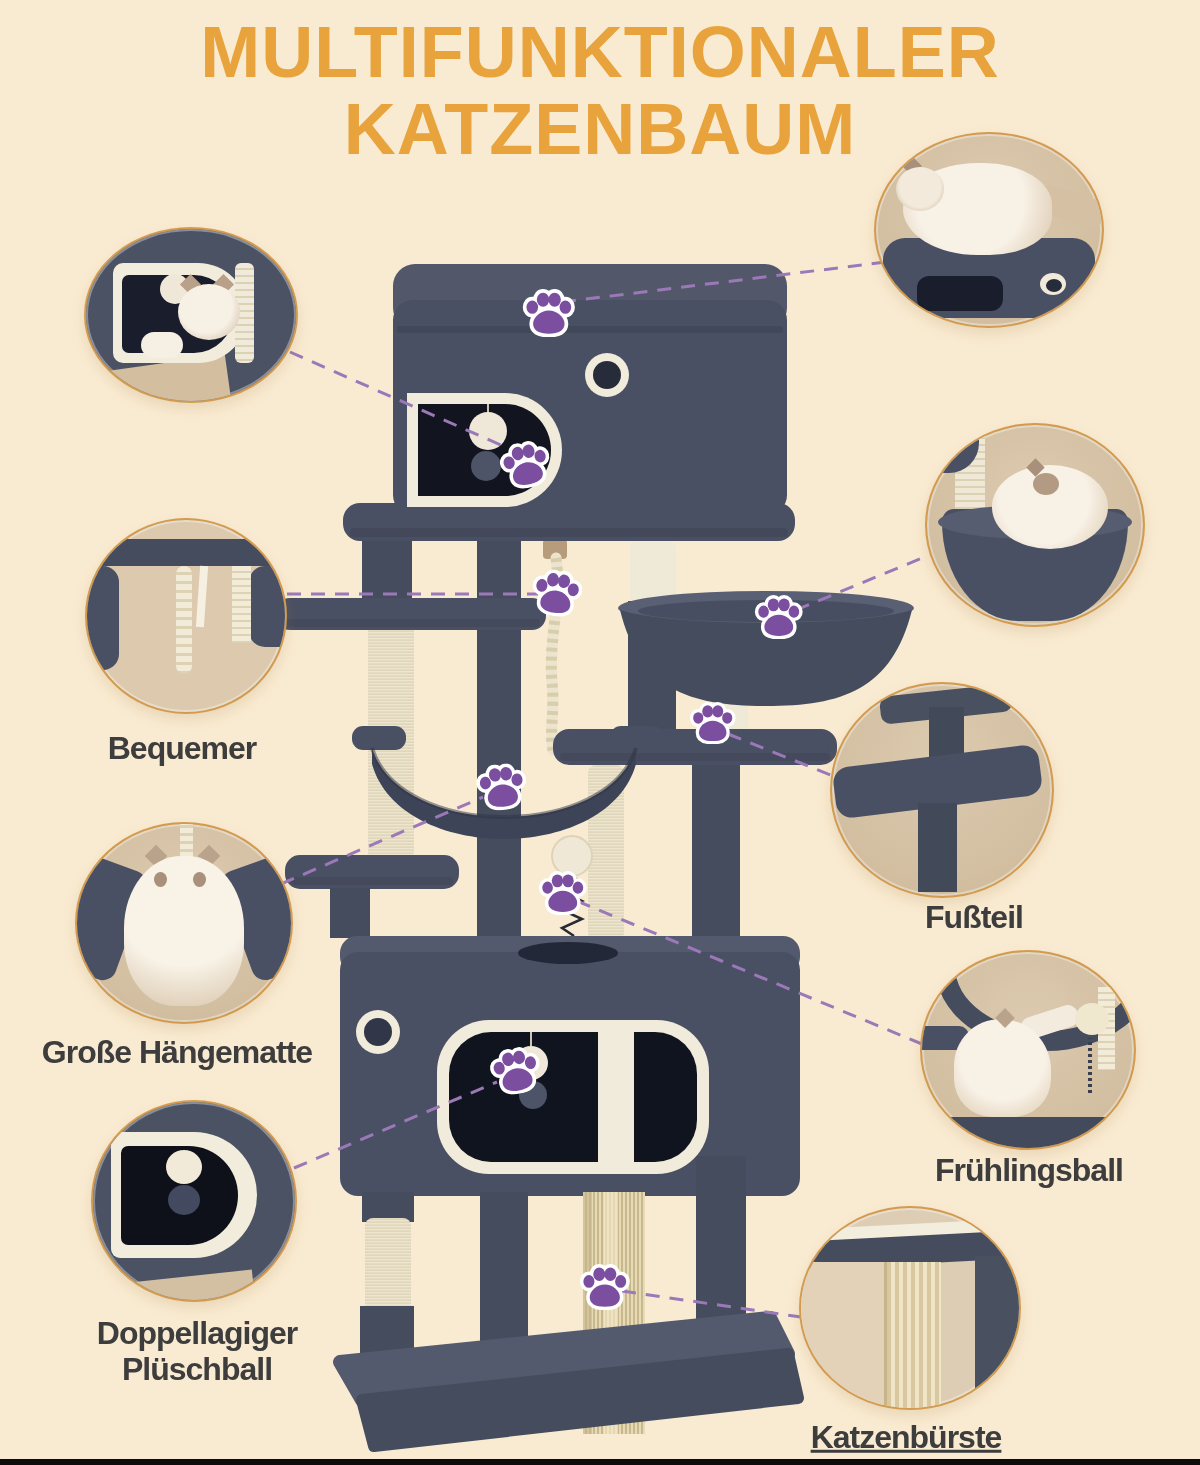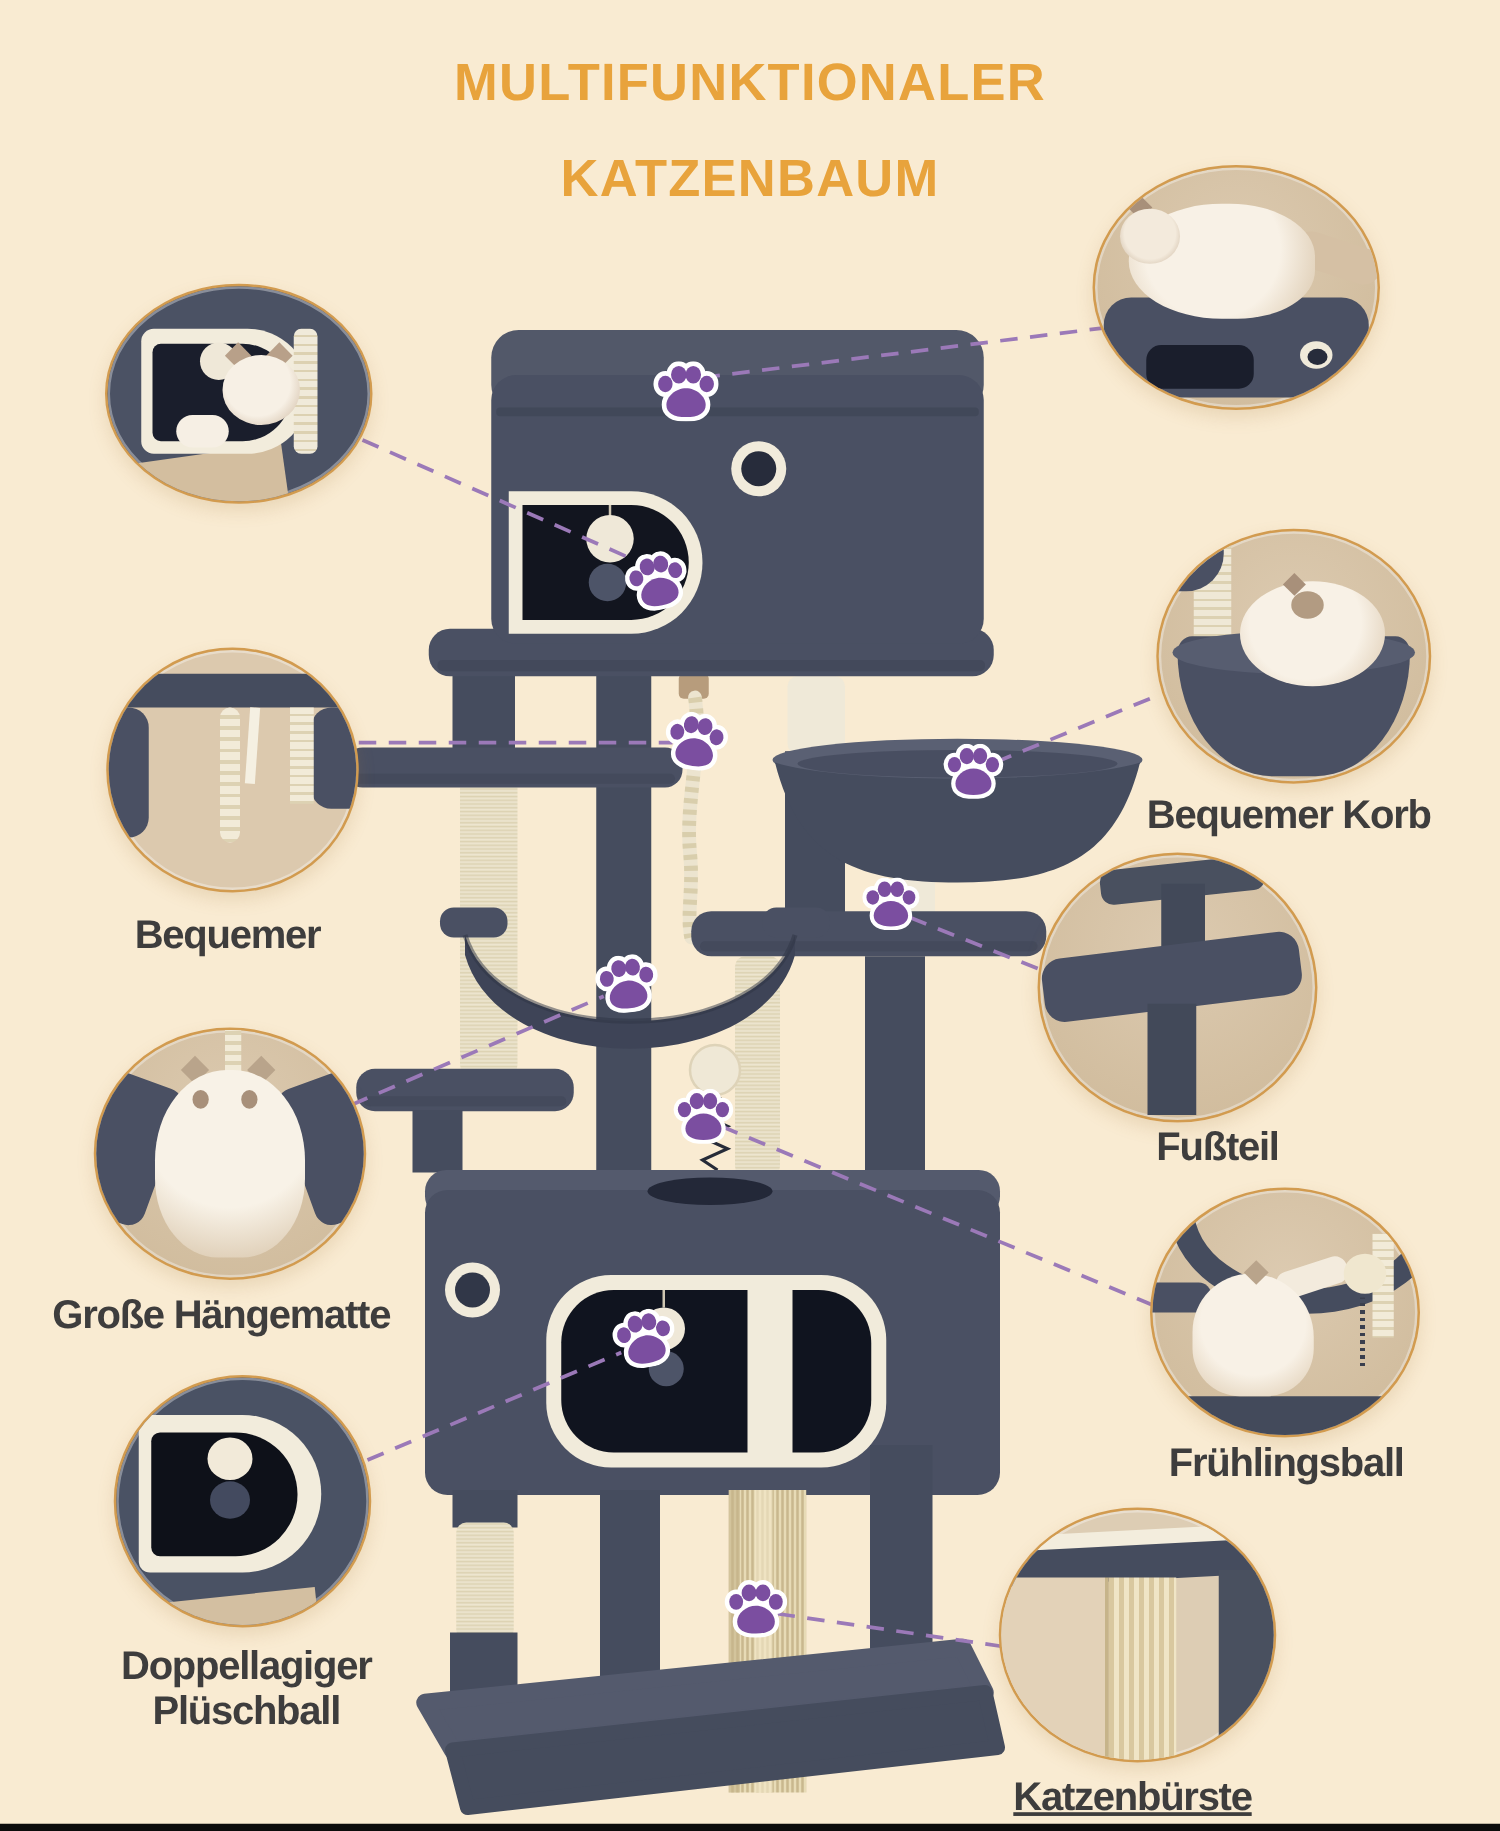--- a/index.html
+++ b/index.html
@@ -4,23 +4,22 @@
 <style>
   html,body{margin:0;padding:0;}
   #stage{
     position:relative;width:1200px;height:1465px;overflow:hidden;
     background:var(--bg,#F9EBD2);
     font-family:"Liberation Sans",sans-serif;
   }
   
   .title{
     position:absolute;top:14px;left:0;right:0;text-align:center;
-    color:var(--accent,#E8A33C);font-weight:bold;font-size:42px;line-height:77px;
+    color:var(--accent,#E8A33C);font-weight:bold;font-size:72px;line-height:77px;
     letter-spacing:1px;
-    margin-top:13px;
   }
   
   .callout{
     position:absolute;border-radius:50%;
     border:2px solid var(--ring,#D29B4F);
     box-shadow:0 6px 14px rgba(164,120,60,.18), inset 0 0 0 2px rgba(255,255,255,.35);
     overflow:hidden;background:radial-gradient(circle at 50% 35%, #DCCAB0, #CEB999);
   }
   .s{position:absolute;}
   .clabel{
@@ -199,21 +198,20 @@
 
   <div class="callout" style="left:925px;top:423px;width:216px;height:200px;">
     <div class="s" style="left:13%;top:0;width:14%;height:42%;background:repeating-linear-gradient(180deg,#EFE8D6 0 5px,#DCD1B2 5px 7px);"></div>
     <div class="s" style="left:-4%;top:-4%;width:28%;height:28%;background:#4A5063;border-radius:0 0 30px 0;"></div>
     <div class="s" style="left:7%;bottom:2%;width:86%;height:56%;background:#4A5063;border-radius:20px 20px 130px 130px / 22px 22px 170px 170px;"></div>
     <div class="s" style="left:5%;top:40%;width:90%;height:17%;background:#575D70;border-radius:50%;"></div>
     <div class="s" style="left:30%;top:20%;width:54%;height:42%;background:radial-gradient(circle at 45% 40%,#F8F1E6 55%,#DBC8AE);border-radius:55%;"></div>
     <div class="s" style="left:47%;top:18%;width:13px;height:13px;background:#A8907A;transform:rotate(45deg);"></div>
     <div class="s" style="left:49%;top:24%;width:26px;height:22px;border-radius:50%;background:#B29B82;"></div>
   </div>
-  <div class="clabel" style="left:1031px;top:652px;">Bequemer Korb</div>
 
   <div class="callout" style="left:85px;top:518px;width:198px;height:192px;background:#DCC9AE;">
     <div class="s" style="left:-4%;top:10%;width:108%;height:14%;background:#454C5E;"></div>
     <div class="s" style="left:-6%;top:24%;width:22%;height:54%;background:#4A5063;border-radius:0 16px 16px 0;"></div>
     <div class="s" style="right:-6%;top:24%;width:24%;height:42%;background:#4A5063;border-radius:16px 0 0 16px;"></div>
     <div class="s" style="right:17%;top:24%;width:10%;height:40%;background:repeating-linear-gradient(180deg,#F2EBD8 0 5px,#DDD2B3 5px 7px);"></div>
     <div class="s" style="left:45%;top:24%;width:8%;height:56%;background:repeating-linear-gradient(180deg,#F2EBD8 0 6px,#DDD2B3 6px 9px);border-radius:8px;"></div>
     <div class="s" style="left:56%;top:24%;width:4%;height:32%;background:#F5F0E2;transform:rotate(4deg);"></div>
   </div>
   <div class="clabel" style="left:182px;top:748px;">Bequemer</div>

